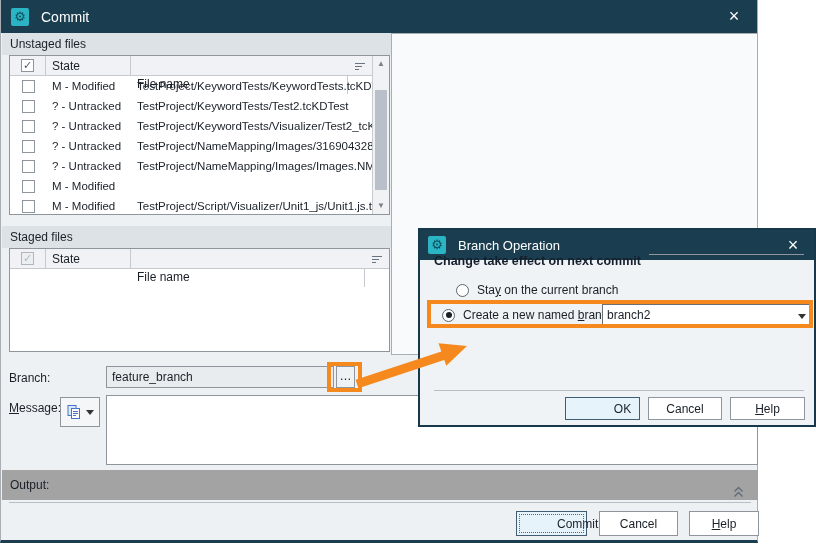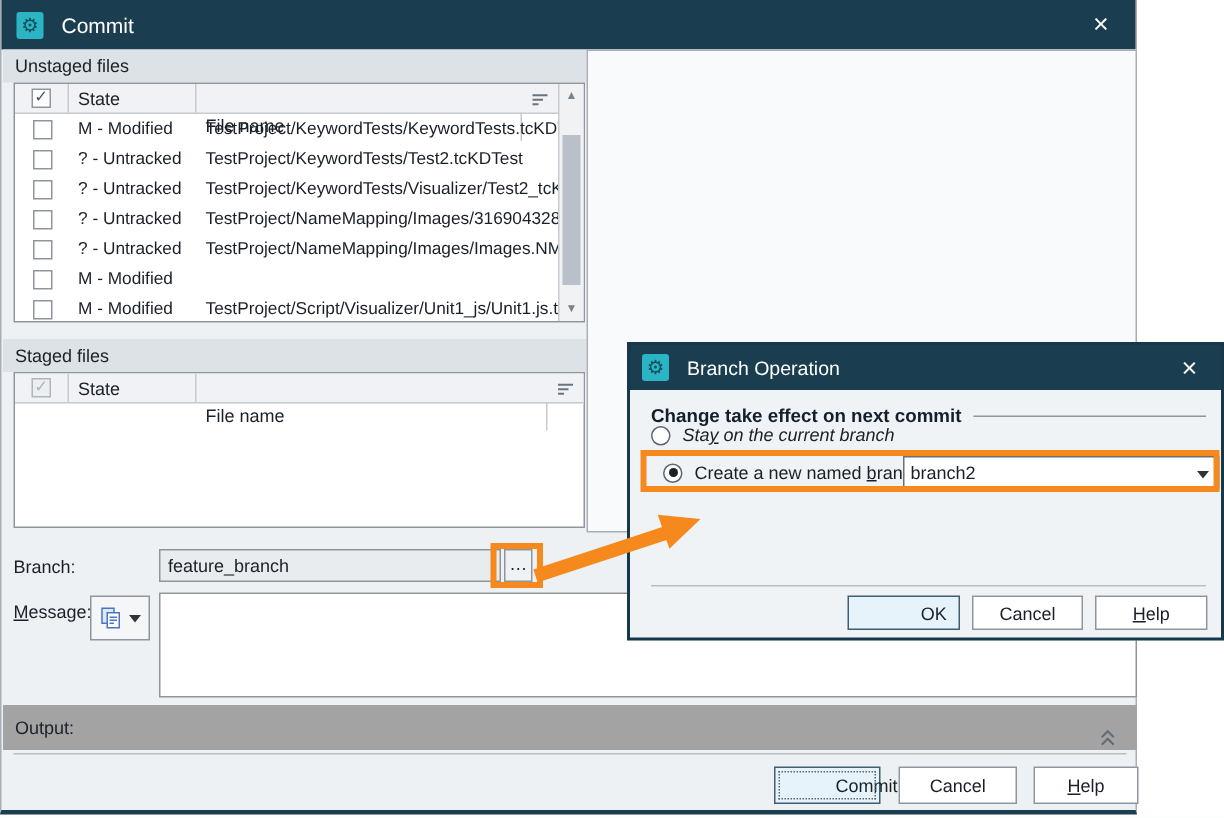--- a/index.html
+++ b/index.html
@@ -66,21 +66,21 @@
     font-family:"Liberation Sans",sans-serif;text-align:center;cursor:pointer;color:var(--txt);}
   .btn.default{background:var(--ok-bg);border-color:#3F5E73;padding-left:40px;}
   .btn.focused{outline:1px dotted #5A6570;outline-offset:-4px;}
 
   
   .popup{position:absolute;left:418px;top:228px;width:398px;height:199px;background:#F0F3F5;
     border:2px solid #17384A;z-index:10;}
   .popup .titlebar{height:30px;}
   .popup .titlebar .app-icon{margin-left:8px;}
   .popup .close-x{right:8px;top:4px;}
-  .group-head{position:absolute;left:14px;top:40px;right:10px;display:flex;align-items:center;}
+  .group-head{position:absolute;left:14px;top:24px;right:10px;display:flex;align-items:flex-start;}
   .group-head .gtitle{font-size:12.5px;font-weight:bold;color:#141E2C;white-space:nowrap;}
   .group-head .gline{flex:1;border-top:1px solid #8F959C;margin-left:8px;}
   .radio-row{position:absolute;display:flex;align-items:center;font-size:12px;}
   .radio{width:13px;height:13px;border:1px solid #5A6570;border-radius:50%;background:#fff;margin-right:8px;
     display:flex;align-items:center;justify-content:center;flex:none;cursor:pointer;}
   .radio .dot{width:6px;height:6px;border-radius:50%;background:#1A2028;}
   .combo{position:absolute;left:182px;top:74px;width:211px;height:22px;background:#fff;border:1px solid #6A7076;
     font-size:12px;line-height:20px;padding-left:4px;cursor:pointer;}
   .dd-arrow{position:absolute;right:6px;top:9px;width:0;height:0;border-left:4px solid transparent;
     border-right:4px solid transparent;border-top:5px solid #333;}
@@ -230,21 +230,21 @@
       <span class="app-icon">⚙</span>
       <span class="title-text" style="font-size:13px;">Branch Operation</span>
       <span class="close-x">×</span>
     </div>
 
     <div class="group-head">
       <span class="gtitle">Change take effect on next commit</span>
       <span class="gline"></span>
     </div>
 
-    <div class="radio-row" style="left:14px;top:53px;font-style:italic;">
+    <div class="radio-row" style="left:36px;top:53px;">
       <span class="radio"></span>
       <span><span>Sta</span><span class="u">y</span><span> on the current branch</span></span>
     </div>
 
     <div class="radio-row" style="left:22px;top:78px;">
       <span class="radio">
           <span class="dot"></span>
         </span>
       <span><span>Create a new named </span><span class="u">b</span><span>ranch</span></span>
     </div>

